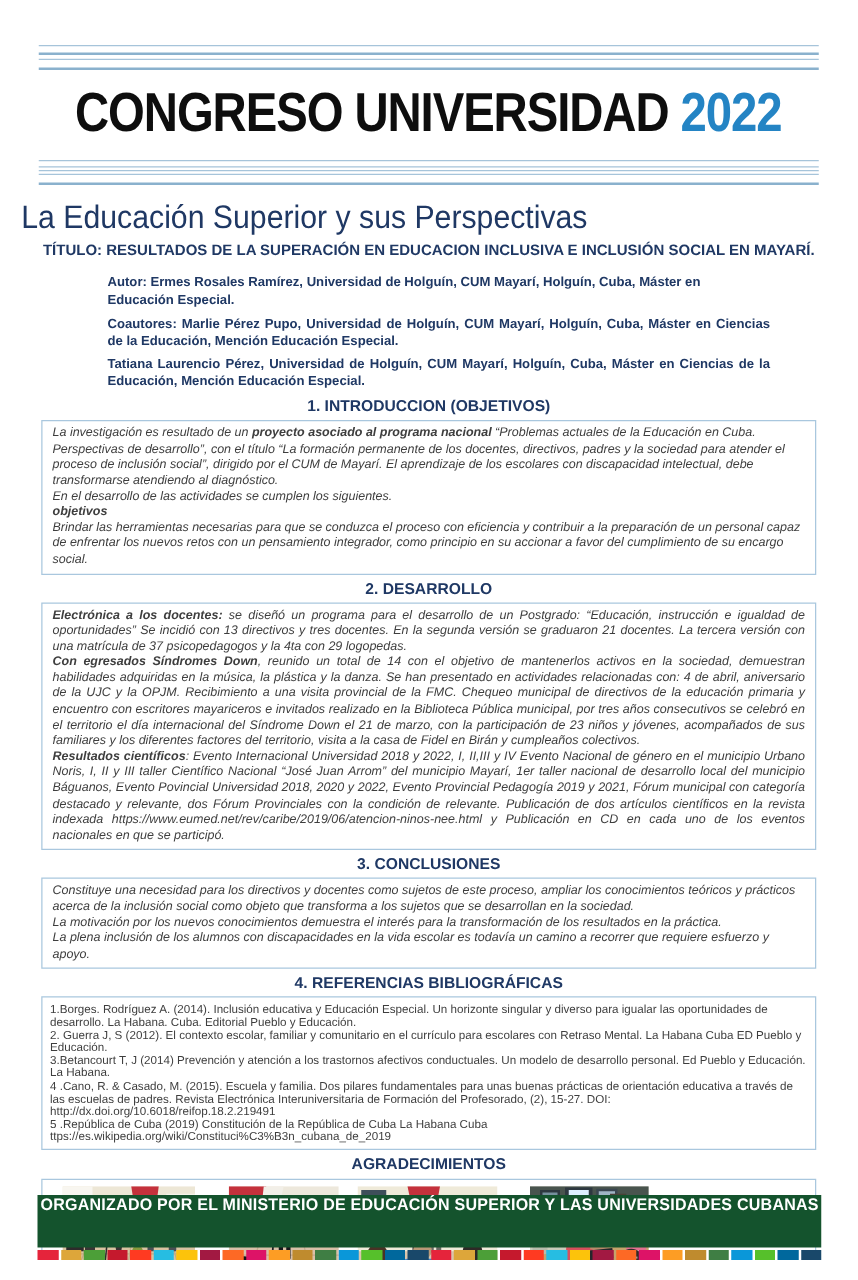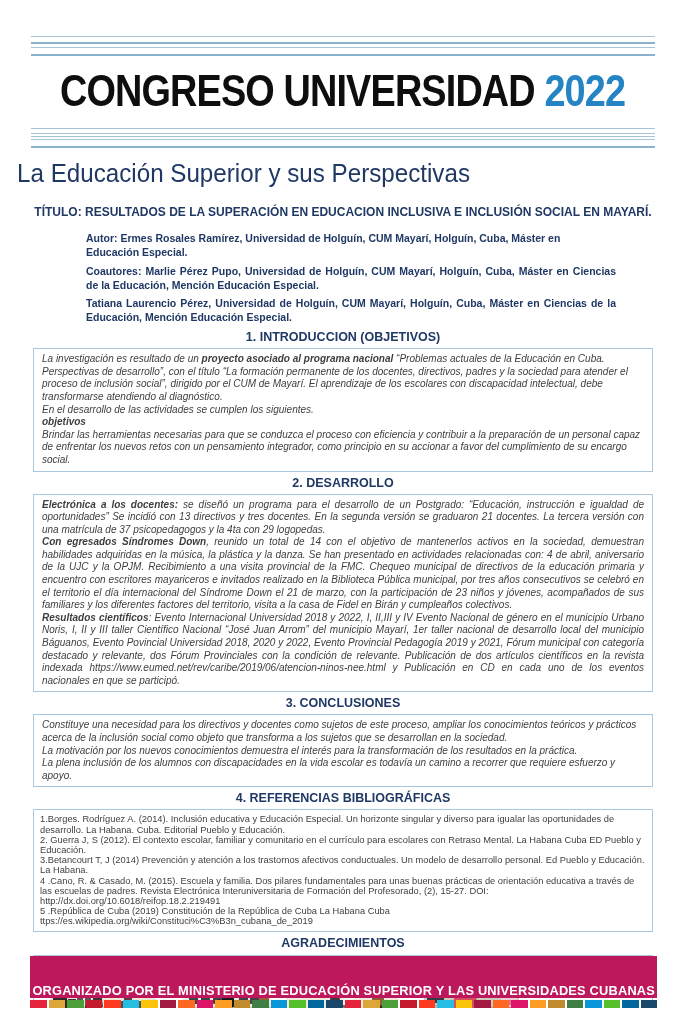--- a/index.html
+++ b/index.html
@@ -22,21 +22,21 @@
 
   .congress-title{margin-top:10px;text-align:center;font-weight:bold;font-size:44px;
         line-height:50px;color:#0e0e0e;letter-spacing:-1px;white-space:nowrap;}
   .congress-title .squeeze{display:inline-block;transform:scaleX(0.86);transform-origin:center;}
   .congress-title .year{color:#2484C4;}
 
   .main-title{margin-top:10px;text-align:left;color:#1F3864;font-size:26px;line-height:30px;
         font-weight:normal;}
   .main-title .squeeze{display:inline-block;transform:scaleX(0.93);transform-origin:center;white-space:nowrap;}
 
-  .poster-subtitle{margin-top:17px;text-align:center;color:#1F3864;font-weight:bold;font-size:12px;line-height:15px;}
+  .poster-subtitle{margin-top:5px;text-align:center;color:#1F3864;font-weight:bold;font-size:12px;line-height:15px;}
 
   .authors{margin:12px 70px 0 86px;color:#1F3864;font-weight:bold;font-size:10.5px;line-height:1.32;}
   .authors p{margin:0 0 5px 0;text-align:justify;}
   .authors p:first-child{text-align:left;}
 
   .sec-heading{margin-top:4px;text-align:center;color:#1F3864;font-weight:bold;font-size:12.5px;line-height:15px;}
 
   .box{margin:3px 33px 0;border:1px solid #A9C7DE;padding:4px 8px;background:#fff;
        color:#3E3E3E;font-size:10px;line-height:12.6px;overflow:hidden;}
   .box p{margin:0;font-style:italic;}
@@ -46,22 +46,22 @@
   .box.refs .ref-item{margin:0;}
 
   .photos-box{margin:4px 33px 0;border:1px solid #A9C7DE;height:88px;background:#fff;
        display:flex;align-items:center;padding-left:16px;overflow:hidden;}
   .photo{flex:none;height:78px;display:block;}
   .photo.p1{width:106px;margin-right:27px;}
   .photo.p2{width:88px;margin-right:15px;}
   .photo.p3{width:112px;margin-right:26px;}
   .photo.p4{width:95px;}
 
-  .banner{position:absolute;left:30px;right:29px;top:956px;height:42px;background:#be185d;
-       display:flex;align-items:flex-end;justify-content:center;color:#ffffff;font-weight:bold;
+  .banner{position:absolute;left:30px;right:29px;top:956px;height:42px;background:#14532d;
+       display:flex;align-items:flex-start;justify-content:center;color:#ffffff;font-weight:bold;
        font-size:13.5px;white-space:nowrap;}
   .banner .squeeze{display:inline-block;transform:scaleX(0.95);transform-origin:center;letter-spacing:0.2px;}
 
   .sdg-strip{position:absolute;left:30px;right:29px;top:1000px;height:9px;display:flex;gap:2px;}
   .sdg-strip .seg{flex:1;height:100%;}
 </style>
 </head>
 <body>
 
 <div class="page">

